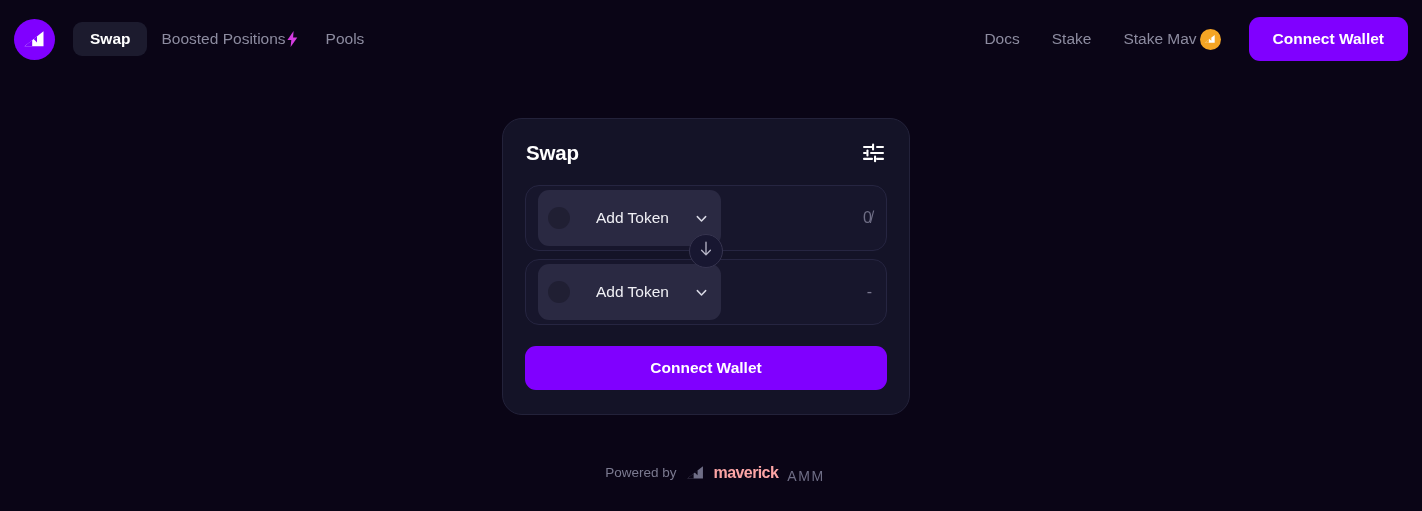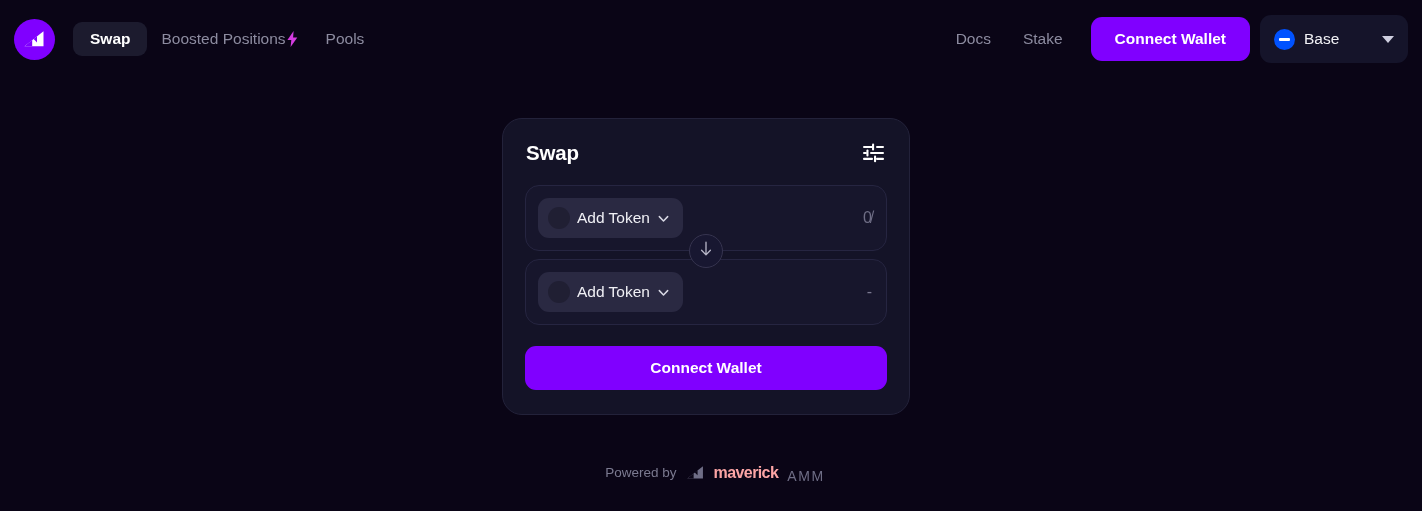--- a/index.html
+++ b/index.html
@@ -180,24 +180,24 @@
     height: 66px;
     display: flex;
     align-items: center;
     padding: 0 14px 0 12px;
   }
   .token-row + .token-row { margin-top: 8px; }
 
   .token-pill {
     display: inline-flex;
     align-items: center;
-    gap: 7px;
+    gap: 26px;
     background: #2a2942;
     border-radius: 11px;
-    height: 40px;
+    height: 56px;
     padding: 0 13px 0 10px;
     cursor: pointer;
   }
   .token-dot {
     width: 22px; height: 22px; border-radius: 50%;
     background: #201f33;
     flex: 0 0 auto;
   }
   .token-label {
     font-size: 15.5px;
@@ -306,30 +306,33 @@
     </div>
   </nav>
 
   <div class="nav-right">
     <div class="nav-link">
       <span>Docs</span>
     </div>
     <div class="nav-link">
       <span>Stake</span>
     </div>
+    <div class="nav-link">
+      <span>Stake Mav</span>
+      <span class="stake-badge">
+        <svg width="12" height="10" viewBox="0 0 23 18" aria-hidden="true">
+          <path d="M1.5 16.2 L20.5 1.3 L20.5 16.2 Z" fill="#ffffff"></path>
+          <path d="M1.5 16.2 L9.2 10.1 L9.2 16.2 Z" fill="#f5a524"></path>
+          <path d="M10.6 9.0 L14.0 6.3 L14.0 12.4 Z" fill="#f5a524"></path>
+        </svg>
+      </span>
+    </div>
 
     <button class="btn-connect-top">Connect Wallet</button>
 
-    <div class="chain-select">
-      <span class="chain-icon">
-        <span class="bar"></span>
-      </span>
-      <span class="chain-name">Base</span>
-      <span class="caret"></span>
-    </div>
   </div>
 </div>
 
 <div class="stage">
 
   <div class="swap-card">
 
     <div class="card-head">
       <div class="card-title">Swap</div>
       <button class="settings-btn">

